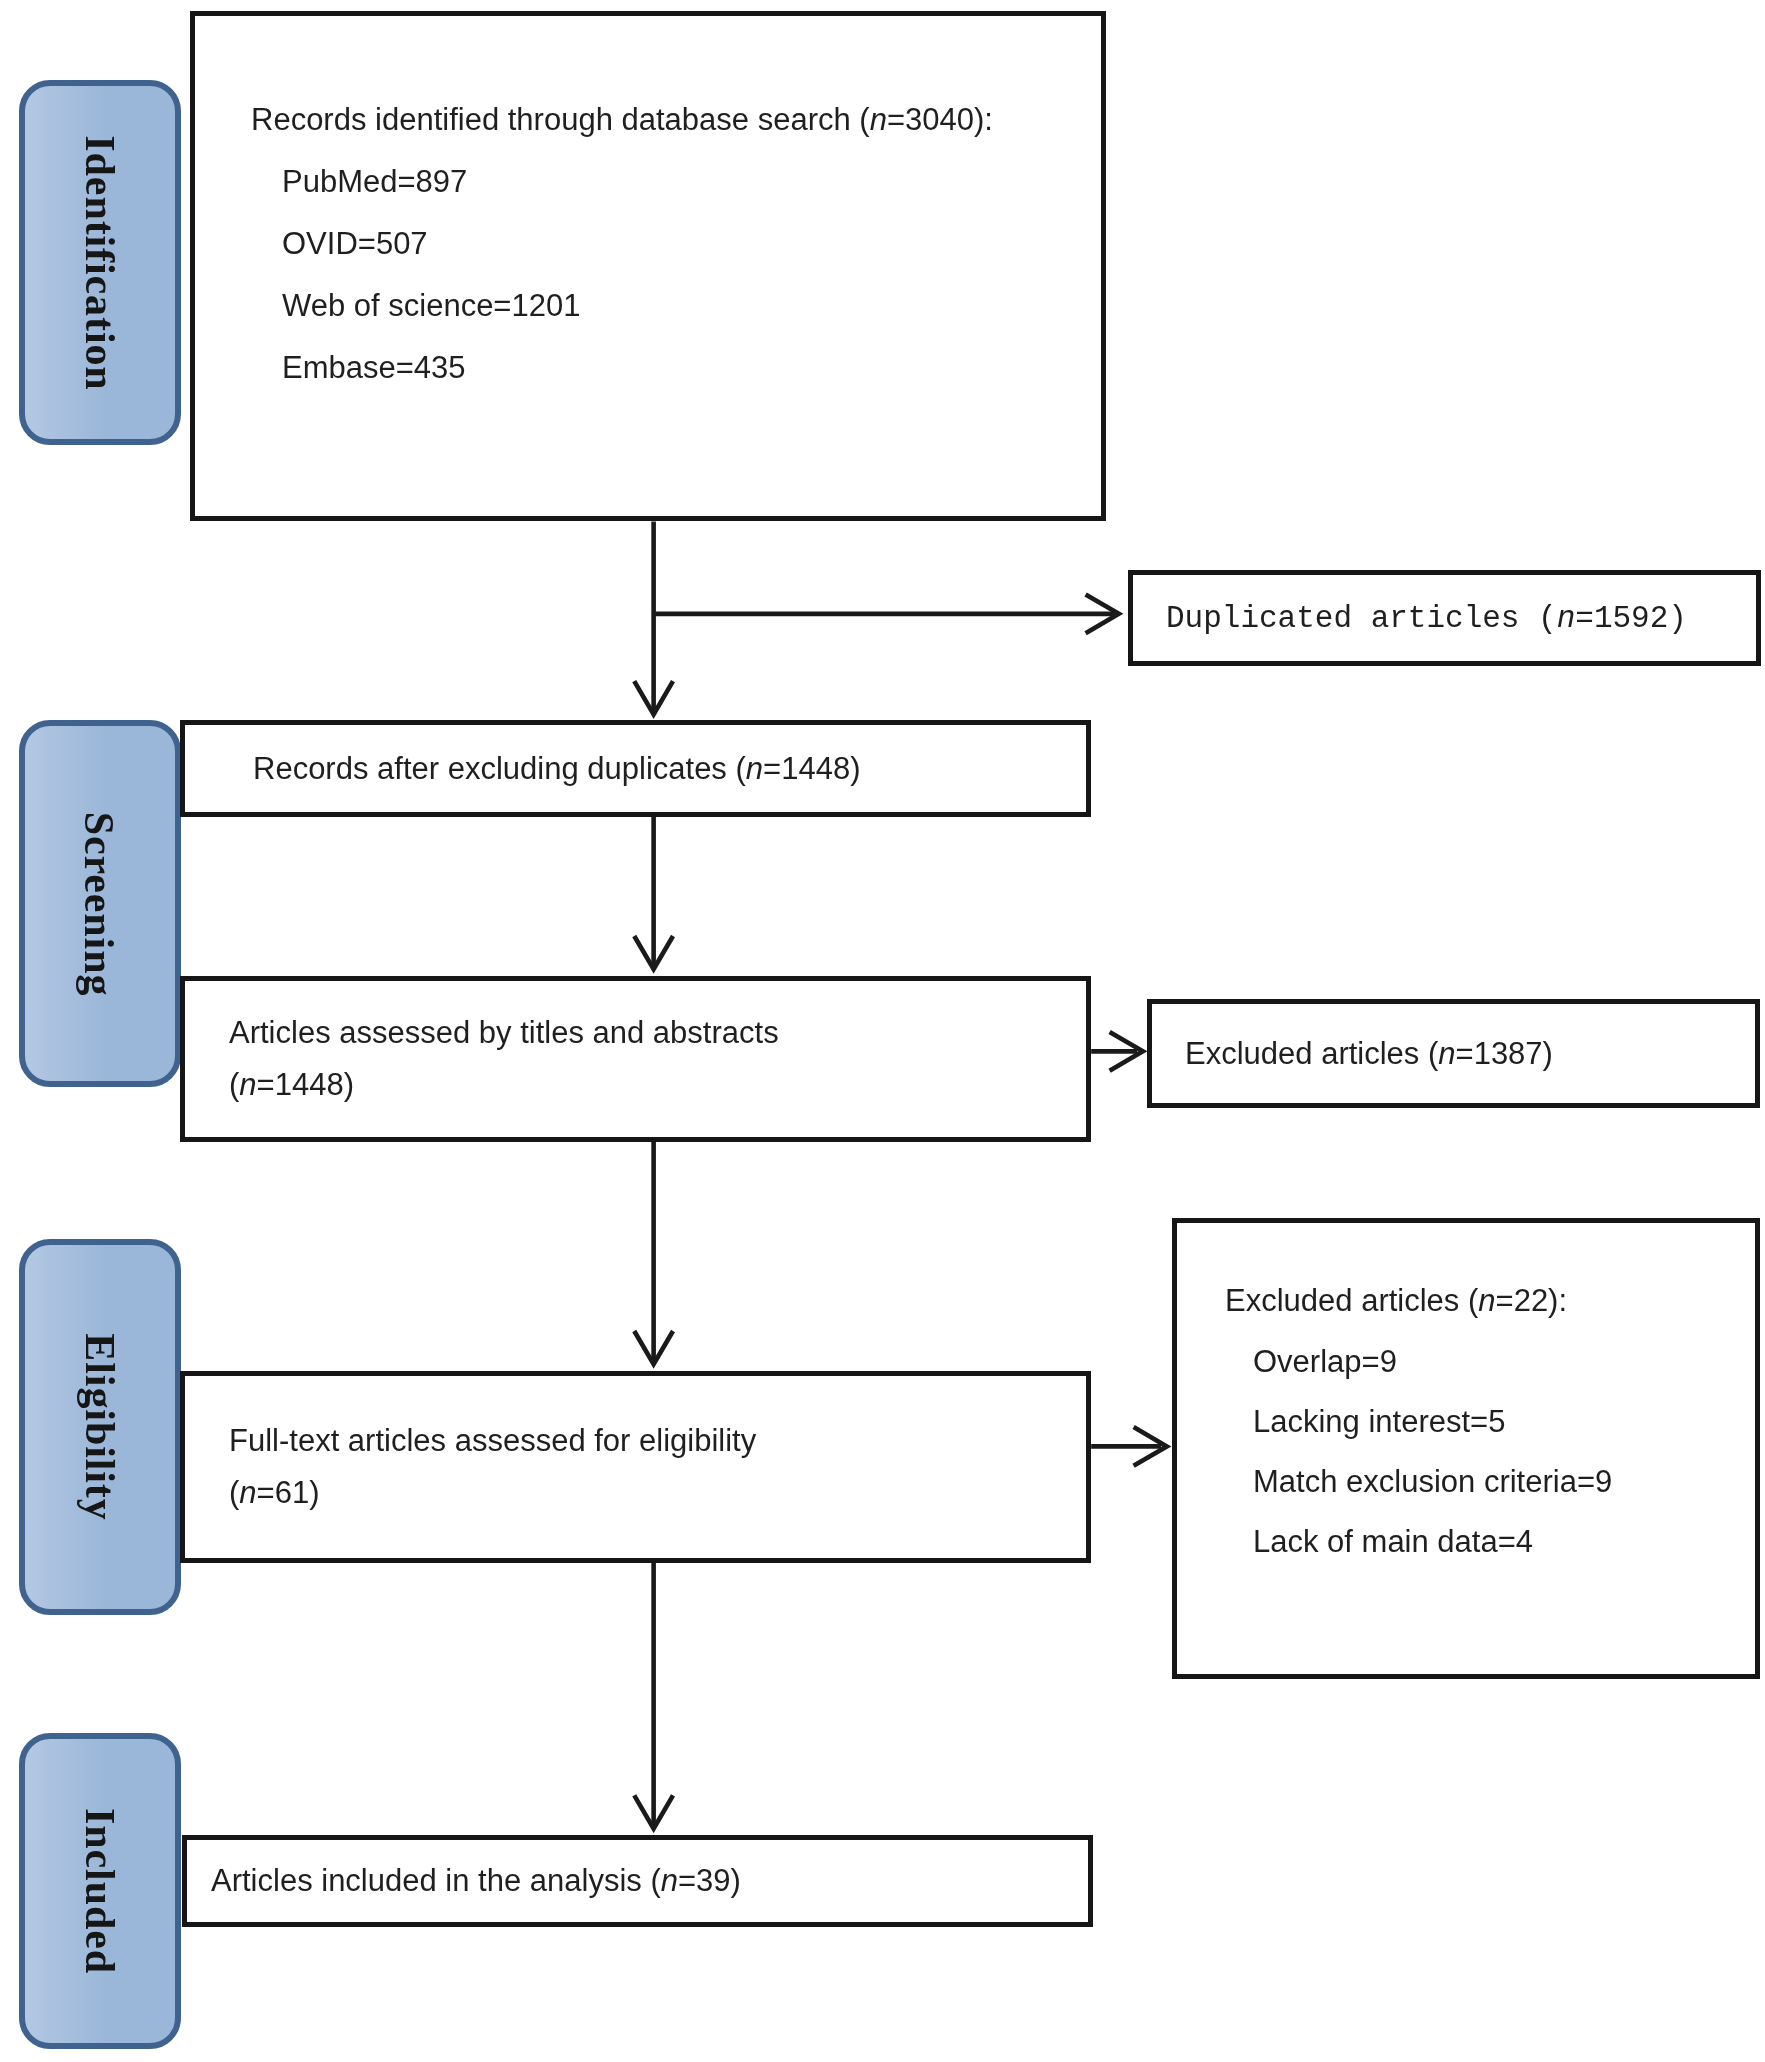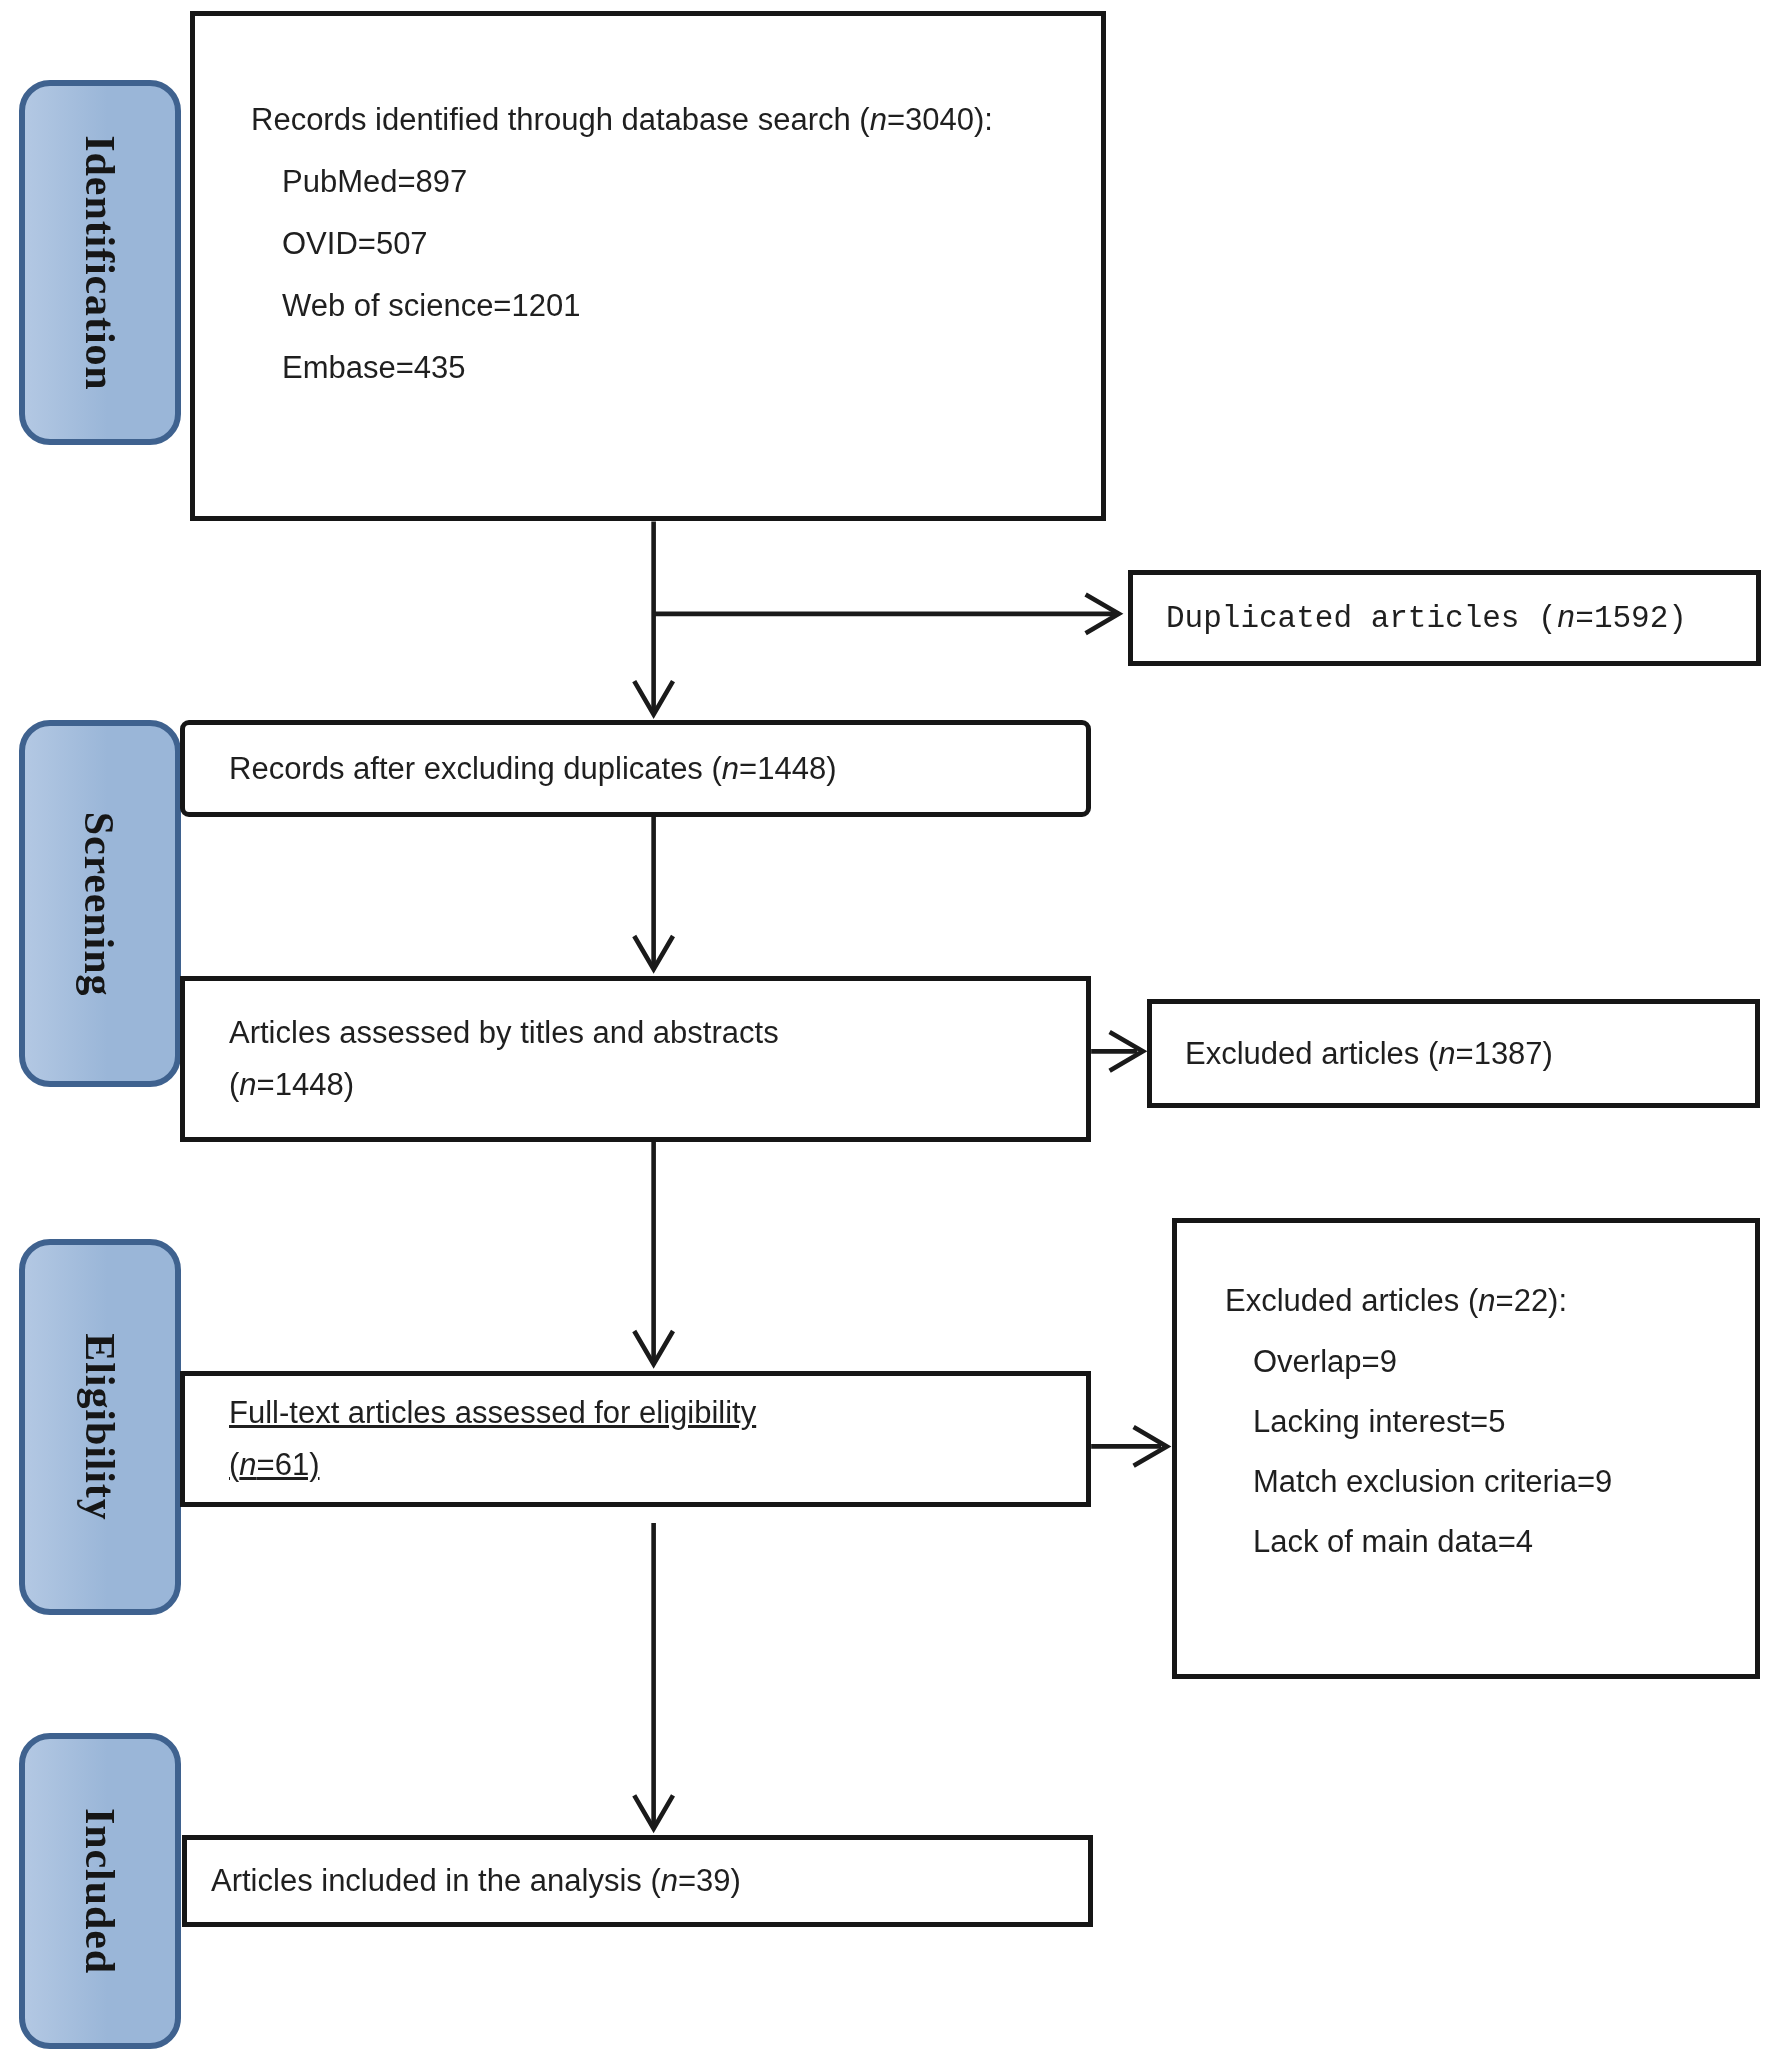--- a/index.html
+++ b/index.html
@@ -60,23 +60,23 @@
     position: absolute;
     background: #ffffff;
     border: 5.5px solid var(--box-border);
   }
   .center-v {
     display: flex;
     flex-direction: column;
     justify-content: center;
   }
   #box-identified       { left: 190px;  top: 11px;   width: 916px; height: 510px; padding: 83px 22px 0 56px; }
-  #box-after-duplicates { left: 180px;  top: 720px;  width: 911px; height: 97px; padding-left: 44px; border-radius: 9px; }
+  #box-after-duplicates { left: 180px;  top: 720px;  width: 911px; height: 97px; padding-left: 68px; }
   #box-title-abstract   { left: 180px;  top: 976px; width: 911px; height: 166px; padding-left: 44px; line-height: 52px; }
-  #box-full-text        { left: 180px;  top: 1371px; width: 911px; height: 136px; padding-left: 44px; line-height: 52px; text-decoration: underline; }
+  #box-full-text        { left: 180px;  top: 1371px; width: 911px; height: 192px; padding-left: 44px; line-height: 52px; }
   #box-included         { left: 182px;  top: 1835px; width: 911px; height: 92px; padding-left: 24px; }
   #box-duplicated       { left: 1128px; top: 570px;  width: 633px; height: 96px; padding-left: 33px; font-family: Liberation Mono, monospace; }
   #box-excluded1        { left: 1147px; top: 999px; width: 613px; height: 109px; padding-left: 33px; }
   #box-excluded2        { left: 1172px; top: 1218px; width: 588px; height: 461px; padding: 57px 16.6px 0 48px; }
 
   .box-title { line-height: 41px; margin-bottom: 11px; }
   .box-items { margin-left: 31px; }
   #box-identified .box-item { line-height: 62px; }
   #box-excluded2 .box-items { margin-left: 28px; }
   #box-excluded2 .box-item  { line-height: 60px; }

